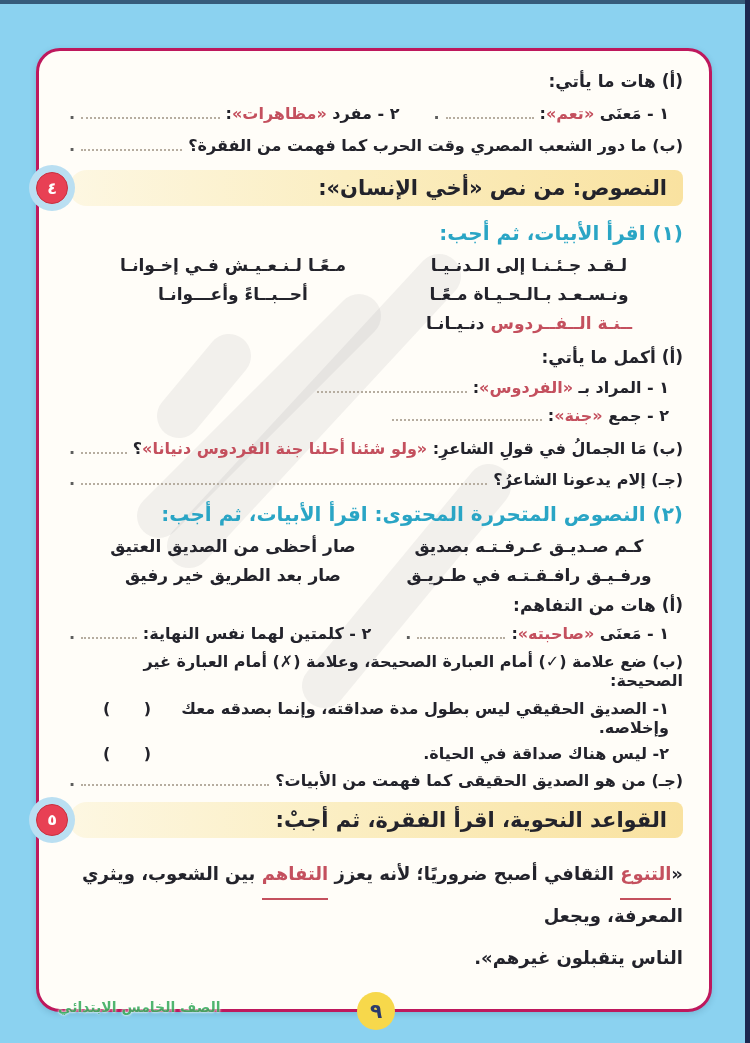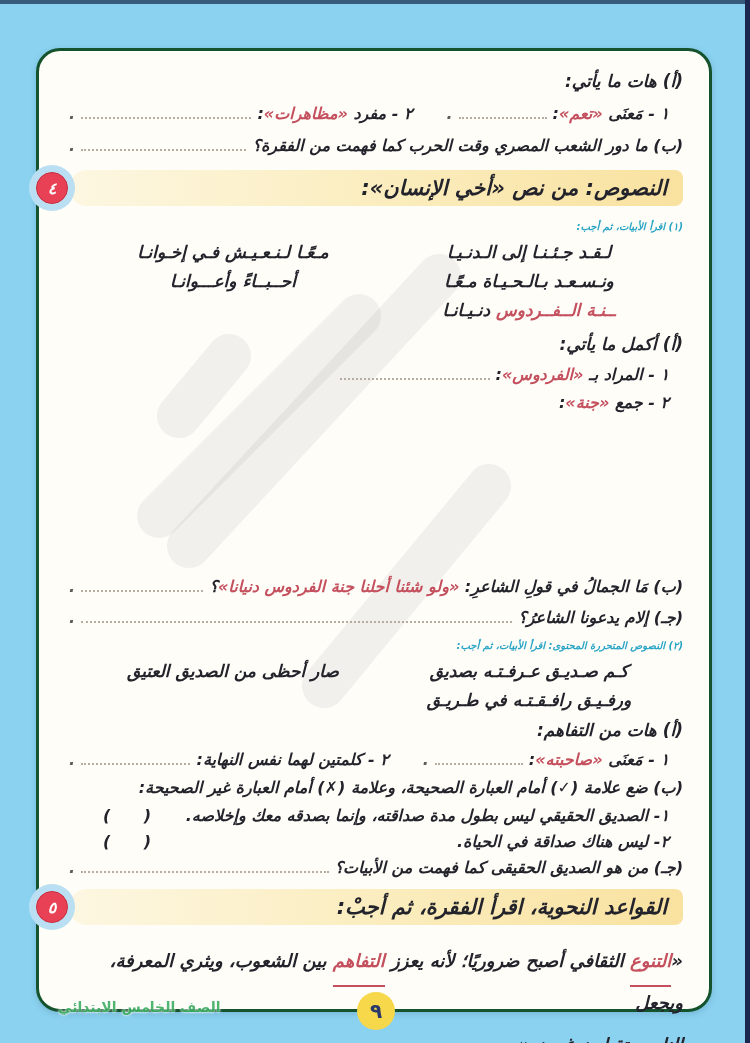--- a/index.html
+++ b/index.html
@@ -1,26 +1,26 @@
 <!DOCTYPE html>
 <html lang="ar" dir="rtl"><head>
 <meta charset="utf-8">
 <style>
   html,body{margin:0;padding:0;}
   body{font-family:"DejaVu Sans", sans-serif;}
   .page{position:relative;width:750px;height:1043px;background:#8bd2f0;overflow:hidden;}
   .page-top-edge{position:absolute;top:0;left:0;width:100%;height:4px;background:#274766;opacity:.85;}
   .page-right-edge{position:absolute;top:0;right:0;width:5px;height:100%;background:#1c2750;}
   .card{position:absolute;left:36px;top:48px;width:676px;height:964px;background:#fffdf8;
-        border:3px solid #14532d;border-radius:24px;box-sizing:border-box;
-        box-shadow:0 2px 6px rgba(30,60,90,.18);font-style:italic;}
+        border:3px solid #be185d;border-radius:24px;box-sizing:border-box;
+        box-shadow:0 2px 6px rgba(30,60,90,.18);}
   .watermark{position:absolute;top:185px;left:20px;pointer-events:none;}
   .content{position:absolute;inset:0;padding:20px 26px 0 30px;direction:rtl;color:#23232b;font-weight:700;}
   .h-black{font-size:17px;color:#23232b;margin:0 0 12px 0;}
-  .teal-head{font-size:10px;color:#2aa5c5;margin:0 0 10px 0;}
+  .teal-head{font-size:20px;color:#2aa5c5;margin:0 0 10px 0;}
   .red{color:#c4505e;}
   .row{display:flex;align-items:baseline;margin:0 0 13px 0;font-size:16px;}
   .ind{padding-right:14px;}
   .dots{border-bottom:2px dotted #b6ada0;height:.85em;margin:0 6px;}
   .dots.grow{flex:1 1 auto;}
   .dots.short{flex:0 0 88px;}
   .dots.mid{flex:0 0 150px;}
   .spacer40{flex:0 0 34px;}
   .enddot{color:#5d5d5d;}
   .bar{position:relative;height:36px;margin:12px 0 15px 0;display:flex;align-items:center;
@@ -96,21 +96,21 @@
         <span class="hem">أحــبــاءً وأعـــوانـا</span>
         <span class="hem"><span class="red">ــنـة الــفــردوس </span><span>دنـيـانـا</span></span>
       </div>
 
       <div class="h-black" style="margin-bottom:10px;">(أ) أكمل ما يأتي:</div>
 
       <div class="row ind" style="margin-bottom:9px;">
         <span><span>١ - المراد بـ </span><span class="red">«الفردوس»</span><span>:</span></span>
         <span class="dots mid"></span>
       </div>
-      <div class="row ind" style="flex-direction:column;">
+      <div class="row ind" style="">
         <span><span>٢ - جمع </span><span class="red">«جنة»</span><span>:</span></span>
         <span class="dots mid"></span>
       </div>
 
       <div class="row" style="margin-bottom:11px;">
         <span><span>(ب) مَا الجمالُ في قولِ الشاعرِ: </span><span class="red">«ولو شئنا أحلنا جنة الفردوس دنيانا»</span><span>؟</span></span>
         <span class="dots grow"></span>
         <span class="enddot">.</span>
       </div>
 
@@ -119,20 +119,21 @@
         <span class="dots grow"></span>
         <span class="enddot">.</span>
       </div>
 
       <div class="teal-head">(٢) النصوص المتحررة المحتوى: اقرأ الأبيات، ثم أجب:</div>
 
       <div class="poem" style="margin-bottom:10px;">
         <span class="hem">كـم صـديـق عـرفـتـه بصديق</span>
         <span class="hem">صار أحظى من الصديق العتيق</span>
         <span class="hem">ورفـيـق رافـقـتـه في طـريـق</span>
+        <span class="hem">صار بعد الطريق خير رفيق</span>
       </div>
 
       <div class="h-black" style="margin-bottom:9px;">(أ) هات من التفاهم:</div>
 
       <div class="row ind" style="margin-bottom:9px;">
         <span><span>١ - مَعنَى </span><span class="red">«صاحبته»</span><span>:</span></span>
         <span class="dots short"></span>
         <span class="enddot">.</span>
         <span class="spacer40"></span>
         <span>٢ - كلمتين لهما نفس النهاية:</span>

